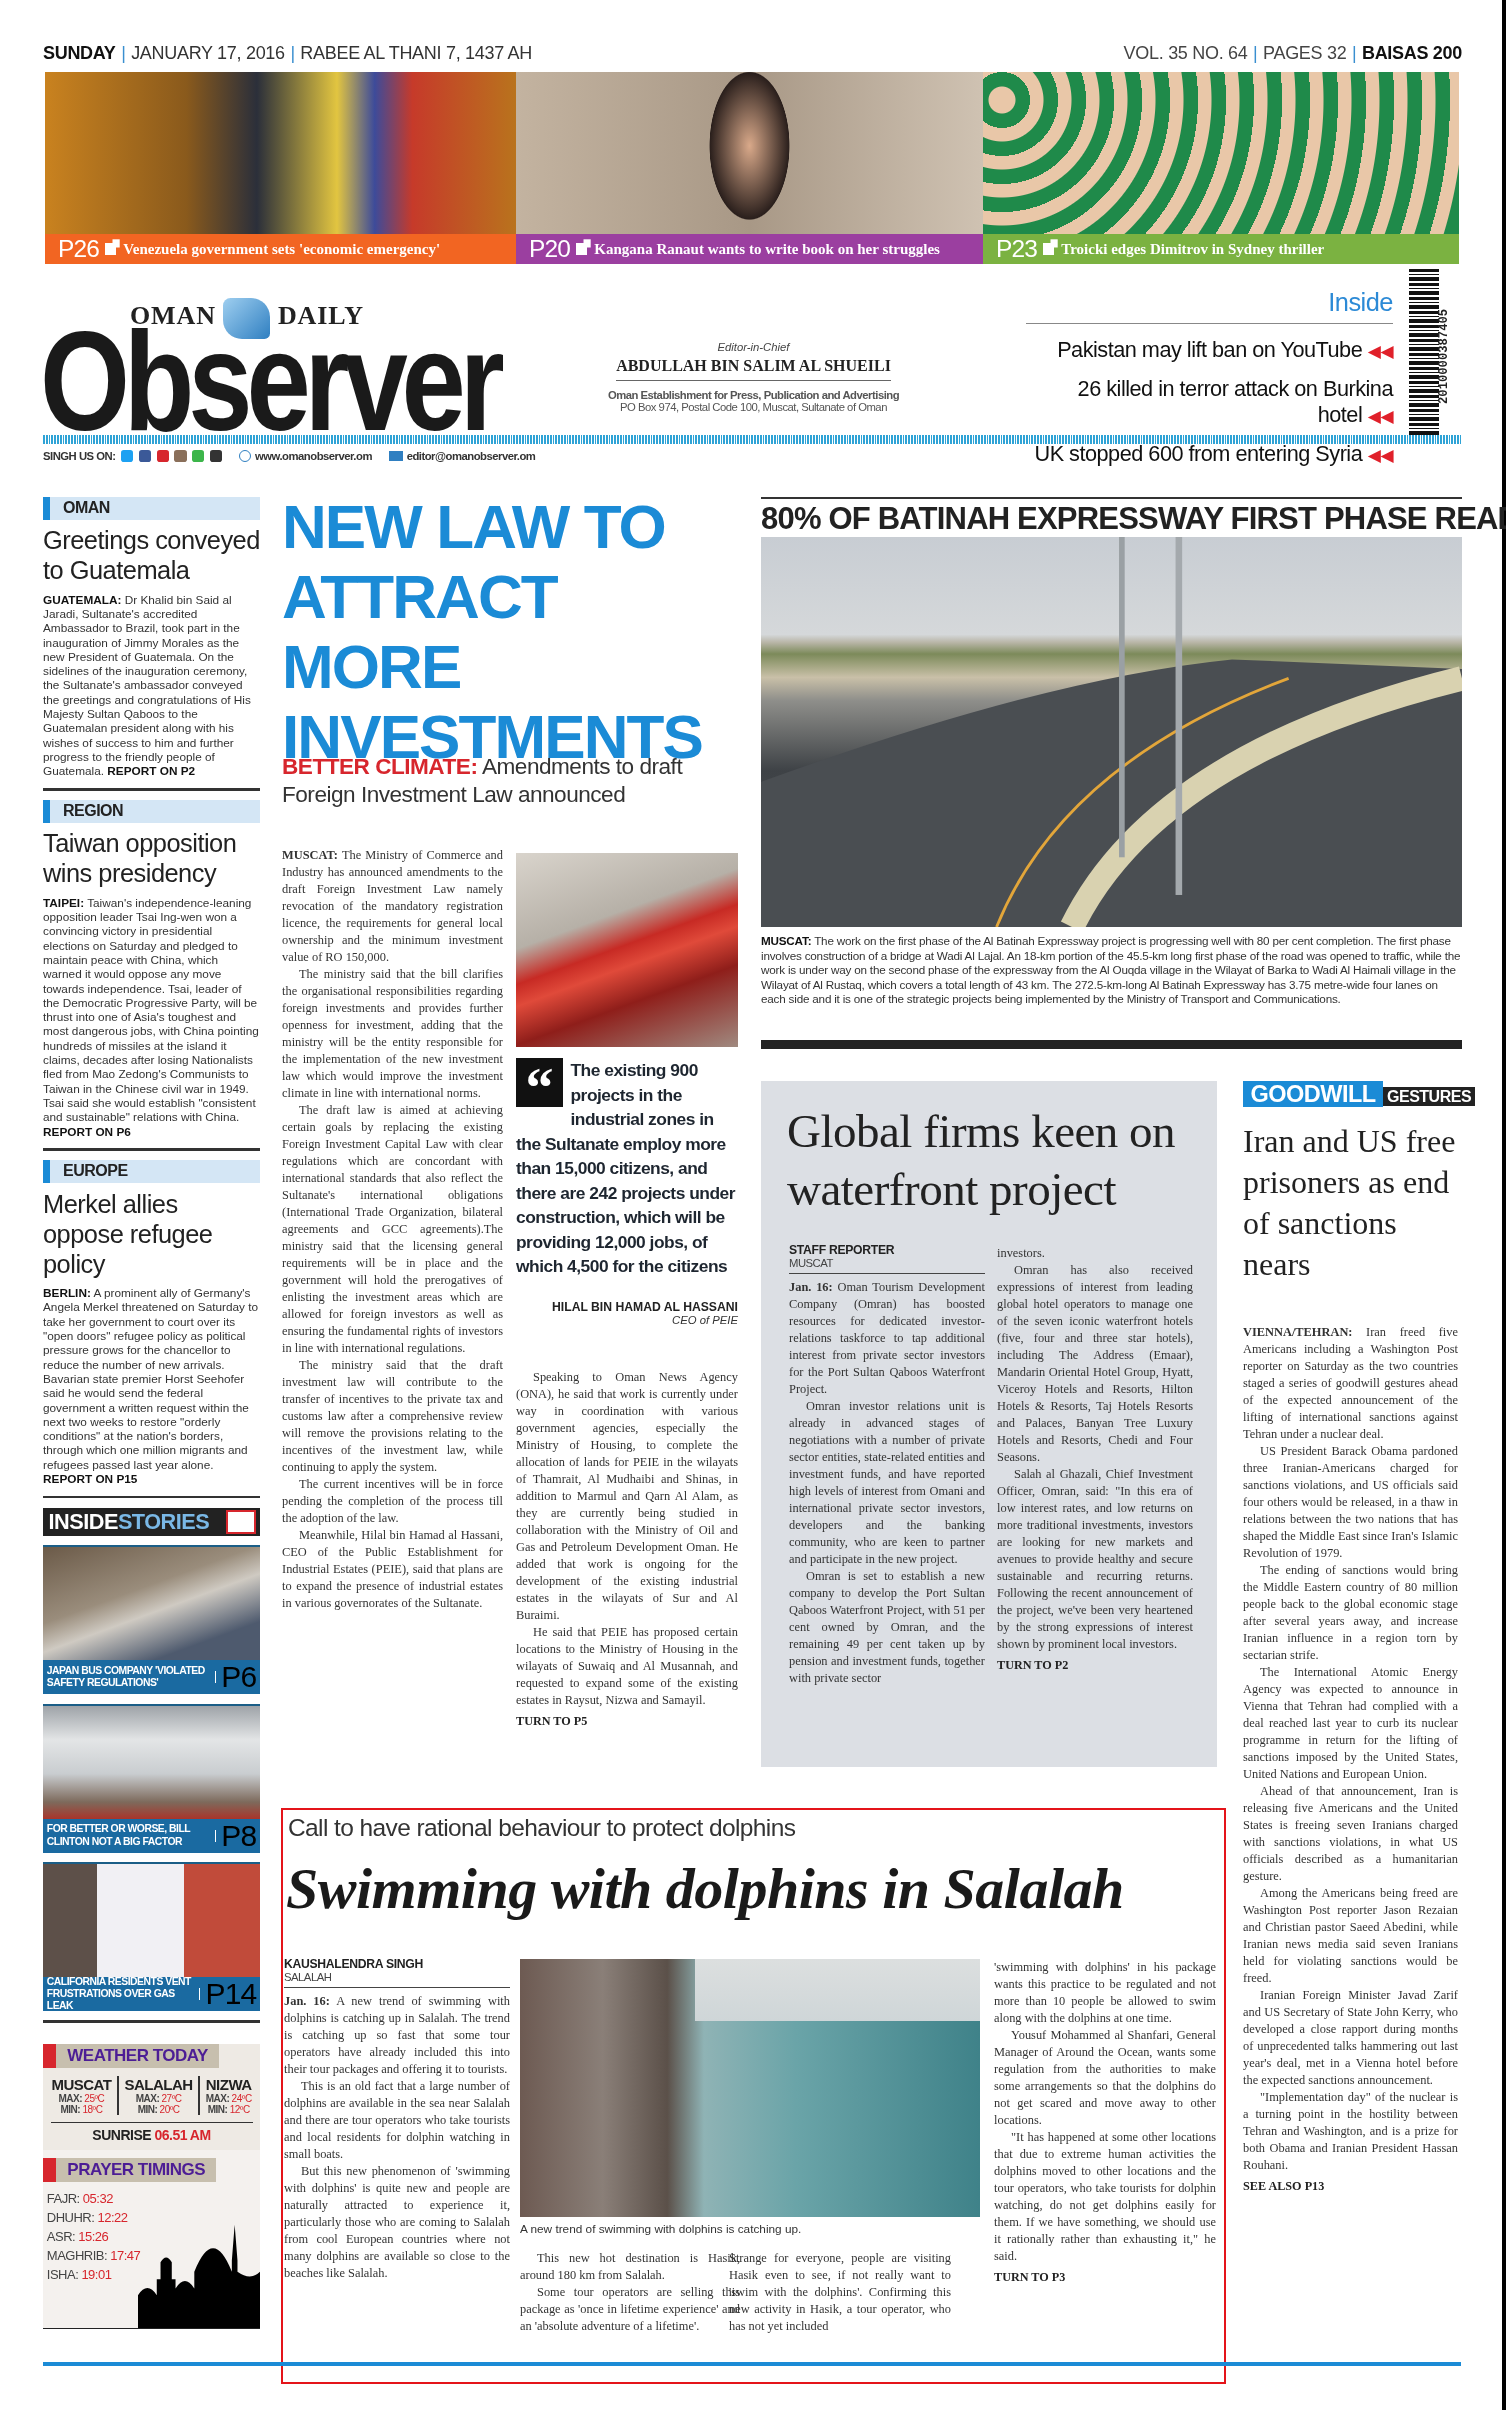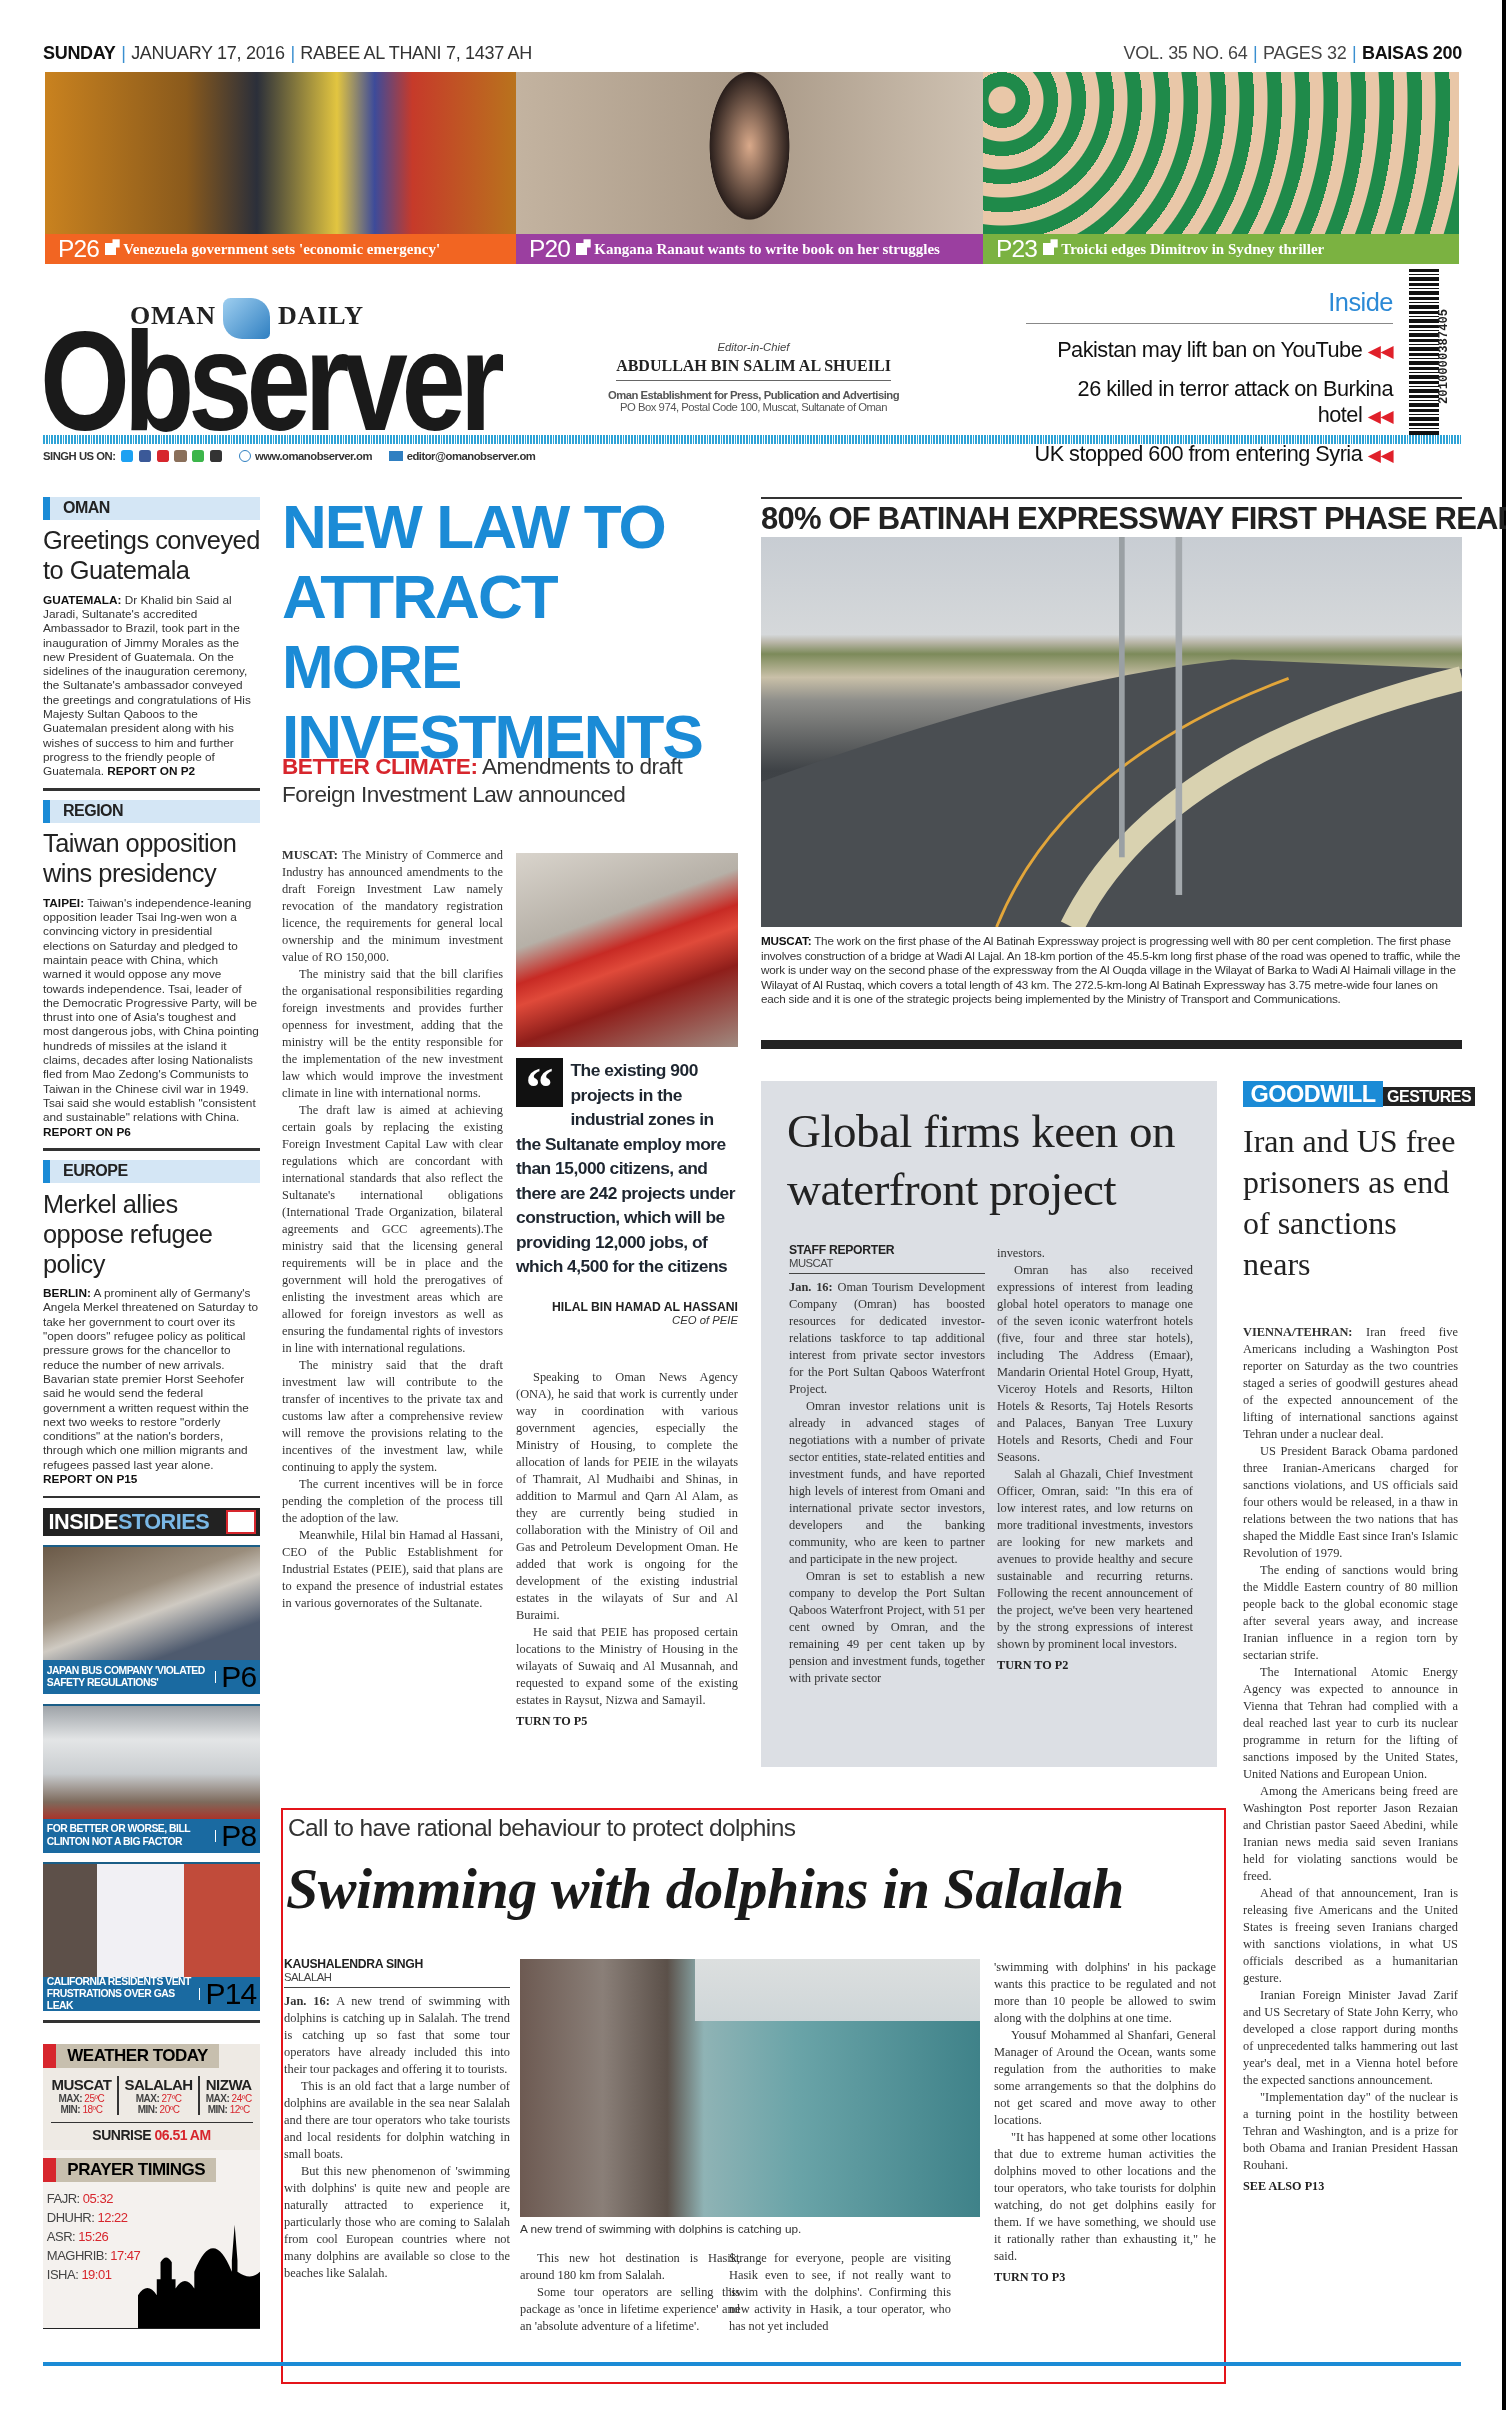--- a/index.html
+++ b/index.html
@@ -52,21 +52,21 @@
 .hr{height:2.8px;background:#333;margin:9.4px 0}
 .instories{height:28px;background:#222;color:#fff;font-weight:bold;font-size:21.7px;line-height:28px;padding-left:5.6px;position:relative}
 .instories span.s2{color:#7ab8e6}
 .instories .logo{position:absolute;right:3.8px;top:1.9px;width:30px;height:24.5px;background:#fff;border:2.8px solid #d7262d}
 .story{margin-top:9.4px;position:relative;height:149px;border-top:2.8px solid #1b5e87}
 .story .img{position:absolute;left:0;top:0;right:0;bottom:34px}
 .story .cap{position:absolute;left:0;right:0;bottom:0;height:34px;background:#1a6aa1;color:#fff;font-weight:bold;font-size:10.4px;line-height:12.2px;padding:4.7px 3.8px;display:flex;align-items:center}
 .story .cap .t{flex:1}
 .story .cap .p{color:#000000;font-size:30px;border-left:1.9px solid #fff;padding-left:5.6px;font-weight:normal;letter-spacing:-0.9px}
 .weather{margin-top:21px;background:#eeeae4;padding-bottom:7.5px}
-.wh{display:inline-block;background:#c7bfae;border-left:13px solid #d7262d;font-weight:bold;font-size:17px;padding:1.9px 11.3px;color:#000000}
+.wh{display:inline-block;background:#c7bfae;border-left:13px solid #d7262d;font-weight:bold;font-size:17px;padding:1.9px 11.3px;color:#4c1d95}
 .wgrid{display:flex;justify-content:space-around;padding:7.5px 5.6px 3.8px}
 .wcity{text-align:center;font-size:15px;font-weight:bold}
 .wcity div{font-size:10px;font-weight:normal;color:#444}
 .wcity span{color:#d7262d}
 .wdiv{width:1.9px;background:#333}
 .sunrise{text-align:center;font-weight:bold;font-size:14px;border-top:1.9px solid #333;margin:3.8px 7.5px 0;padding-top:3.8px}
 .sunrise span{color:#d7262d}
 .prayer{position:relative;height:179px;background:#f4f1ee;border-bottom:1.9px solid #222}
 .ptimes{padding:7.5px 3.8px;font-size:13px;line-height:19px;color:#444}
 .ptimes span{color:#d7262d}
@@ -328,22 +328,22 @@
   <div class="turn">TURN TO P2</div>
 </div>
 
 <div class="abs gw-tag cond"><span class="a">GOODWILL</span><span class="b">GESTURES</span></div>
 <div class="abs gw-h">Iran and US free prisoners as end of sanctions nears</div>
 <div class="abs gw-body body-serif">
   <p class="first"><b>VIENNA/TEHRAN:</b> <span>Iran freed five Americans including a Washington Post reporter on Saturday as the two countries staged a series of goodwill gestures ahead of the expected announcement of the lifting of international sanctions against Tehran under a nuclear deal.</span></p>
   <p>US President Barack Obama pardoned three Iranian-Americans charged for sanctions violations, and US officials said four others would be released, in a thaw in relations between the two nations that has shaped the Middle East since Iran's Islamic Revolution of 1979.</p>
   <p>The ending of sanctions would bring the Middle Eastern country of 80 million people back to the global economic stage after several years away, and increase Iranian influence in a region torn by sectarian strife.</p>
   <p>The International Atomic Energy Agency was expected to announce in Vienna that Tehran had complied with a deal reached last year to curb its nuclear programme in return for the lifting of sanctions imposed by the United States, United Nations and European Union.</p>
+  <p>Ahead of that announcement, Iran is releasing five Americans and the United States is freeing seven Iranians charged with sanctions violations, in what US officials described as a humanitarian gesture.</p>
   <p>Among the Americans being freed are Washington Post reporter Jason Rezaian and Christian pastor Saeed Abedini, while Iranian news media said seven Iranians held for violating sanctions would be freed.</p>
-  <p>Ahead of that announcement, Iran is releasing five Americans and the United States is freeing seven Iranians charged with sanctions violations, in what US officials described as a humanitarian gesture.</p>
   <p>Iranian Foreign Minister Javad Zarif and US Secretary of State John Kerry, who developed a close rapport during months of unprecedented talks hammering out last year's deal, met in a Vienna hotel before the expected sanctions announcement.</p>
   <p>"Implementation day" of the nuclear is a turning point in the hostility between Tehran and Washington, and is a prize for both Obama and Iranian President Hassan Rouhani.</p>
   <div class="turn">SEE ALSO P13</div>
 </div>
 
 <div class="abs dolph-box"></div>
 <div class="abs dolph-kick cond">Call to have rational behaviour to protect dolphins</div>
 <div class="abs dolph-h">Swimming with dolphins in Salalah</div>
 <div class="abs d-col1">
   <div class="byline cond">KAUSHALENDRA SINGH</div>

